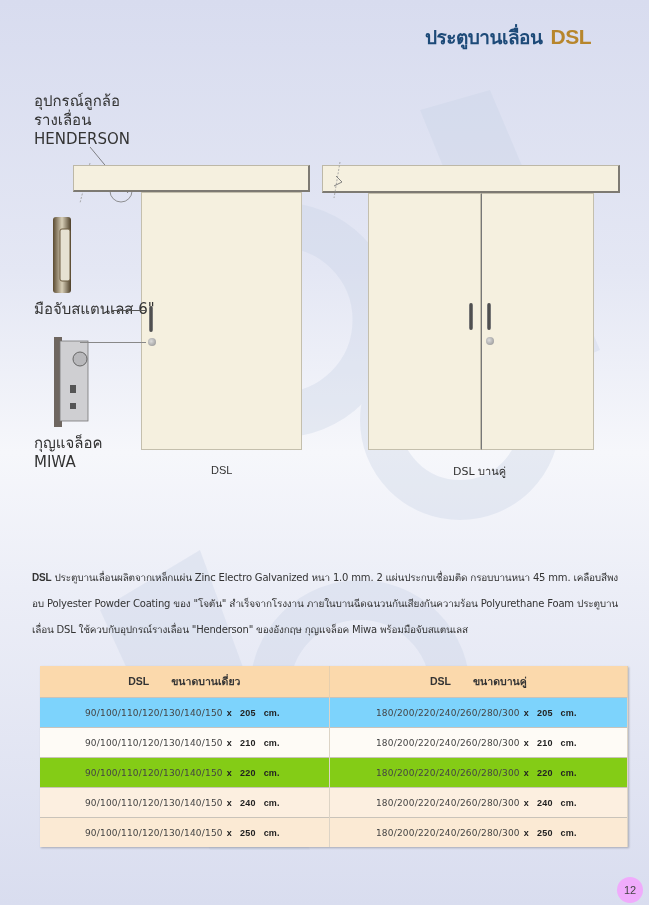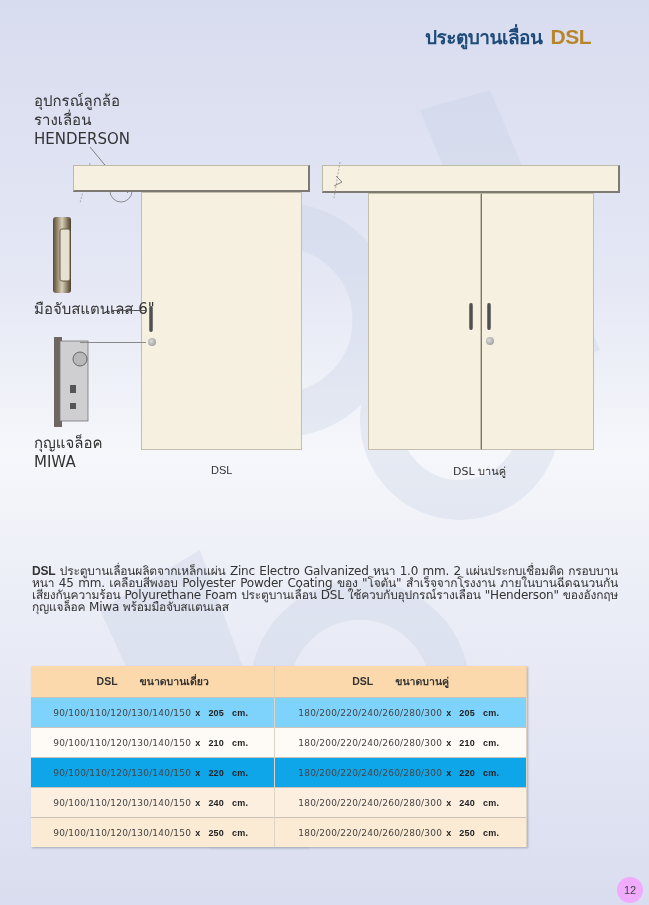--- a/index.html
+++ b/index.html
@@ -23,43 +23,43 @@
 
   .rail { position:absolute; background:#f5f0df; border:1px solid #bdb8a7; border-bottom:2px solid #7d7a73; border-right:2px solid #7d7a73; box-sizing:border-box; }
   .door { position:absolute; background:#f5f0df; border:1px solid #c4bfad; box-sizing:border-box; }
   .handle { position:absolute; width:4px; background:linear-gradient(90deg,#8a8a8a,#3c3c3c,#8a8a8a); border-radius:2px; }
   .lockdot { position:absolute; width:8px; height:8px; border-radius:50%; background:radial-gradient(circle at 40% 40%, #dcdcdc, #8d8d8d); }
   .line { position:absolute; background:#555; height:1px; }
   .cap { position:absolute; font-size:11px; font-family:"Liberation Sans", sans-serif; color:#333; }
   .cap-th { font-family:"DejaVu Sans", sans-serif; }
 
   .desc {
-    position:absolute; left:32px; top:565px; width:586px; font-size:12px; line-height:12px;
+    position:absolute; left:32px; top:565px; width:586px; font-size:10px; line-height:26px;
     color:#333; font-family:"DejaVu Sans", sans-serif; text-align:justify; letter-spacing:-0.2px;
   }
   .desc b { font-family:"Liberation Sans", sans-serif; font-weight:bold; }
 
   table.spec {
-    position:absolute; left:31px; top:666px; width:496px; border-collapse:collapse;
+    position:absolute; left:40px; top:666px; width:588px; border-collapse:collapse;
     font-family:"DejaVu Sans", sans-serif; font-size:9px; color:#444;
     box-shadow:1px 1px 2px rgba(0,0,0,0.25);
   }
   table.spec th {
     background:#fbd9ac; height:29px; font-size:10.5px; font-weight:bold; color:#333;
     border-right:1px solid #e6cfae;
   }
   table.spec th .dsl { font-family:"Liberation Sans", sans-serif; margin-right:22px; }
   table.spec td {
     height:27px; text-align:center; border-top:1px solid #c9c3ba; border-right:1px solid #ddd4c6;
     letter-spacing:0.2px;
   }
   table.spec td b { color:#222; font-family:"Liberation Sans", sans-serif; margin:0 4px; }
   table.spec tr:nth-child(1) td { background:#7dd3fc;margin-top:36px; }
   table.spec tr:nth-child(2) td { background:#fefbf6; }
-  table.spec tr:nth-child(3) td { background:#0ea5e9;margin-left:31px; }
+  table.spec tr:nth-child(3) td { background:#84cc16;margin-left:31px; }
   table.spec tr:nth-child(4) td { background:#fcefe0; }
   table.spec tr:nth-child(5) td { background:#fbead4; }
   table.spec tr:nth-child(6) td { background:#fae4ca;padding-left:48px; }
 
   .pagenum {
     position:absolute; left:617px; top:877px; width:26px; height:26px; border-radius:50%;
     background:#f0abfc; color:#444; font-size:11px; font-weight:normal; text-align:center; line-height:26px;
     font-family:"Liberation Sans", sans-serif;
   }
 </style>

